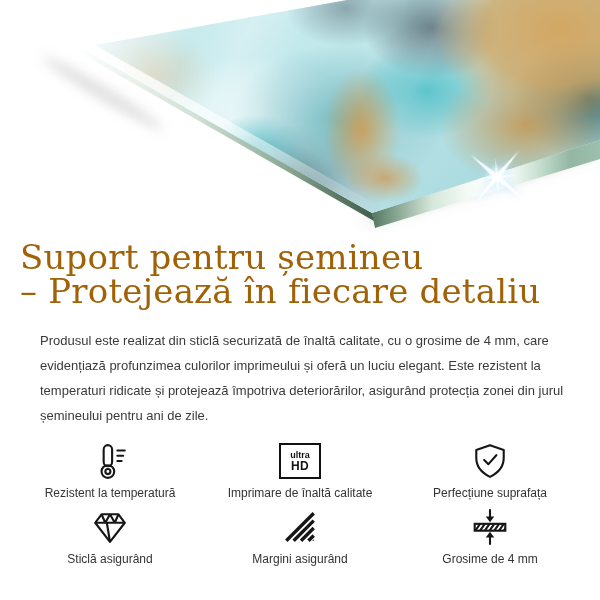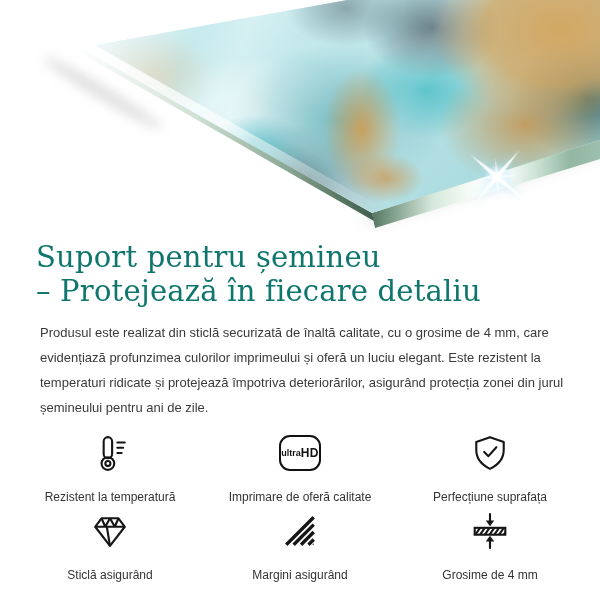--- a/index.html
+++ b/index.html
@@ -69,44 +69,44 @@
       rgba(255,255,255,0) 58%, rgba(255,255,255,0.12) 64%, rgba(255,255,255,0) 70%);
   }
   .sparkle {
     position:absolute; left:460px; top:140px; width:74px; height:74px;
     transform:rotate(40deg);
     filter:drop-shadow(0 0 4px rgba(170,225,255,0.9));
   }
 
   
   .heading {
-    margin:8px 36px 0; font-family:"DejaVu Serif","Liberation Serif",serif;
-    font-weight:400; font-size:29px; line-height:34px; color:#0f766e;
+    margin:8px 20px 0; font-family:"DejaVu Serif","Liberation Serif",serif;
+    font-weight:400; font-size:34px; line-height:34px; color:#a16207;
     letter-spacing:0.2px;
   }
 
   
   .description {
-    margin:12px 40px 0; width:528px;
+    margin:20px 40px 0; width:528px;
     font-size:13px; line-height:25px; color:#3a3a3a;
   }
 
   
   .features {
     margin:12px 15px 0; display:grid;
     grid-template-columns:repeat(3, 1fr); row-gap:6px;
   }
   .feature { display:flex; flex-direction:column; align-items:center; text-align:center; }
   .icon-box { height:42px; display:flex; align-items:center; justify-content:center; }
-  .feature-label { margin-top:16px; font-size:12px; color:#333; }
+  .feature-label { margin-top:4px; font-size:12px; color:#333; }
   .icon-svg { stroke:#161616; fill:none; stroke-width:2; }
 
   .hd-box {
-    width:38px; height:32px; border:2.5px solid #111; border-radius:11px;
-    display:flex; flex-direction:row; align-items:center; justify-content:center;
+    width:38px; height:32px; border:2.5px solid #111; border-radius:0;
+    display:flex; flex-direction:column; align-items:center; justify-content:center;
     color:#111;
   }
   .hd-top { font-size:9px; font-weight:700; line-height:10px; }
   .hd-bottom { font-size:12px; font-weight:800; line-height:13px; letter-spacing:0.3px; }
 </style>
 </head>
 <body>
 
 <div class="page">
 
@@ -152,21 +152,21 @@
       <div class="feature-label">Rezistent la temperatură</div>
     </div>
 
     <div class="feature">
       <div class="icon-box">
         <div class="hd-box">
           <span class="hd-top">ultra</span>
           <span class="hd-bottom">HD</span>
         </div>
       </div>
-      <div class="feature-label">Imprimare de oferă calitate</div>
+      <div class="feature-label">Imprimare de înaltă calitate</div>
     </div>
 
     <div class="feature">
       <div class="icon-box">
         <svg class="icon-svg" width="38" height="38" viewBox="0 0 36 36">
           <path d="M18 3 L31 7.5 V15 C31 23.5 25.5 29.5 18 33 C10.5 29.5 5 23.5 5 15 V7.5 Z" stroke-linejoin="round"></path>
           <path d="M12.5 17 L16.5 21 L24 12.5" stroke-linecap="round" stroke-linejoin="round"></path>
         </svg>
       </div>
       <div class="feature-label">Perfecțiune suprafața</div>

